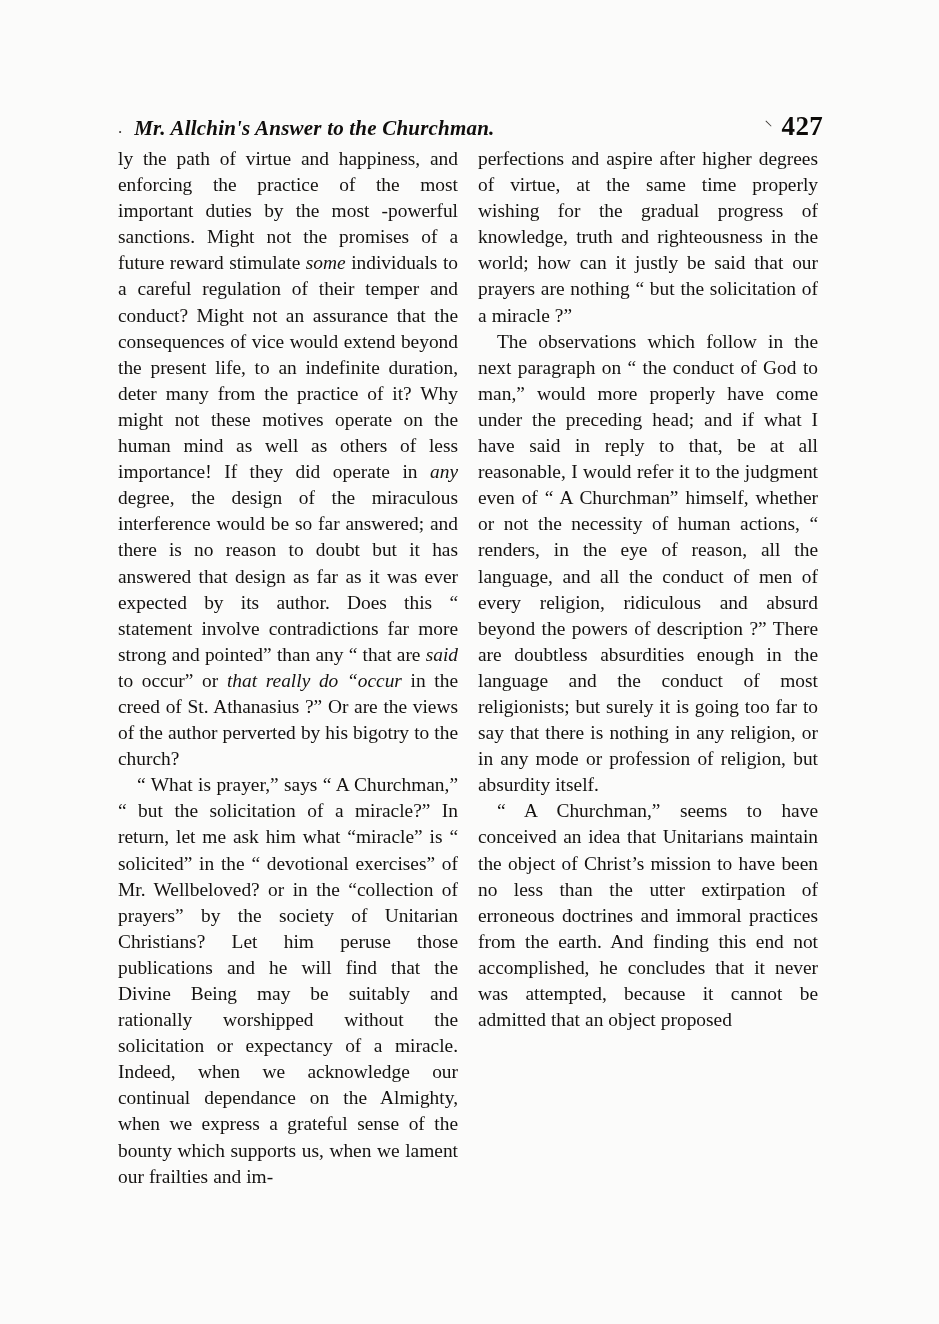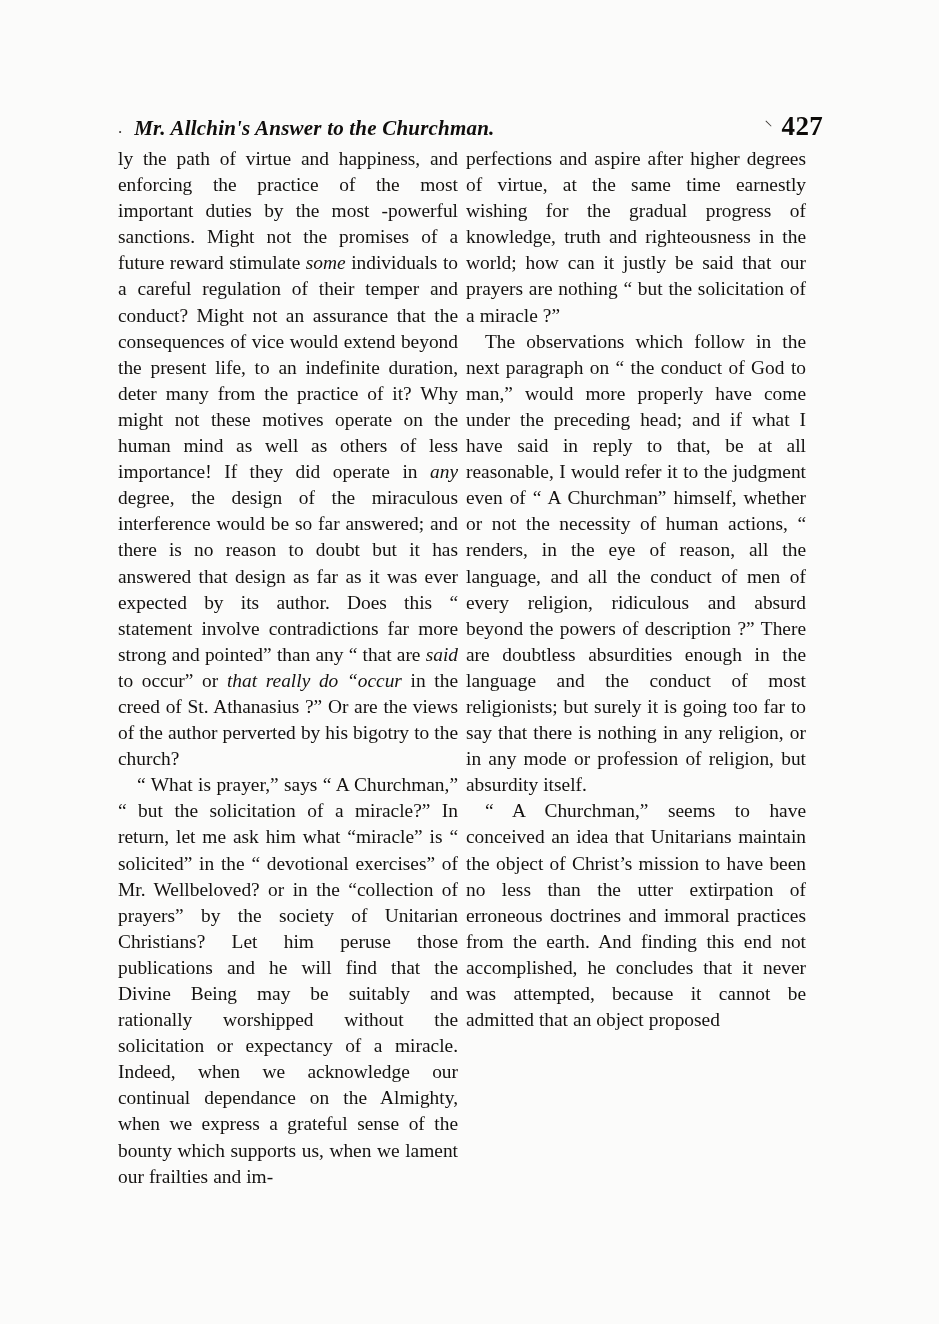--- a/index.html
+++ b/index.html
@@ -56,21 +56,21 @@
     color: #0d0b09;
   }
 
   
   .columns {
     position: absolute;
     left: 118px;
     top: 146px;
     width: 705px;
     display: flex;
-    gap: 8px;
+    gap: 20px;
     font-family: Liberation Serif, serif;
   }
   .column {
     width: 340px;
     flex: 0 0 340px;
   }
   .para {
     margin: 0;
     font-size: 19.4px;
     line-height: 26.1px;
@@ -104,19 +104,19 @@
     <span class="rh-stray-right">⸌</span>
     <span class="rh-folio">427</span>
   </div>
 
   <div class="columns">
     <div class="column" id="column-left">
         <p class="para cont">ly the path of virtue and happiness, and enforcing the practice of the most important duties by the most -powerful sanctions. Might not the promises of a future reward stimulate <em>some</em> individuals to a careful regulation of their temper and conduct? Might not an assurance that the consequences of vice would extend beyond the present life, to an indefinite duration, deter many from the practice of it? Why might not these motives operate on the human mind as well as others of less importance! If they did operate in <em>any</em> degree, the design of the miraculous interference would be so far answered; and there is no reason to doubt but it has answered that design as far as it was ever expected by its author. Does this “ statement involve contradictions far more strong and pointed” than any “ that are <em>said</em> to occur” or <em>that really do “occur</em> in the creed of St. Athanasius ?” Or are the views of the author perverted by his bigotry to the church?</p>
         <p class="para indent">“ What is prayer,” says “ A Churchman,” “ but the solicitation of a miracle?” In return, let me ask him what “miracle” is “ solicited” in the “ devotional exercises” of Mr. Wellbeloved? or in the “collection of prayers” by the society of Unitarian Christians? Let him peruse those publications and he will find that the Divine Being may be suitably and rationally worshipped without the solicitation or expectancy of a miracle. Indeed, when we acknowledge our continual dependance on the Almighty, when we express a grateful sense of the bounty which supports us, when we lament our frailties and im-</p>
       </div>
     <div class="column" id="column-right">
-        <p class="para cont">perfections and aspire after higher degrees of virtue, at the same time earnestly wishing for the gradual progress of knowledge, truth and righteousness in the world; how can it justly be said that our prayers are nothing “ but the solicitation of a miracle ?”</p>
+        <p class="para cont">perfections and aspire after higher degrees of virtue, at the same time properly wishing for the gradual progress of knowledge, truth and righteousness in the world; how can it justly be said that our prayers are nothing “ but the solicitation of a miracle ?”</p>
         <p class="para indent">The observations which follow in the next paragraph on “ the conduct of God to man,” would more properly have come under the preceding head; and if what I have said in reply to that, be at all reasonable, I would refer it to the judgment even of “ A Churchman” himself, whether or not the necessity of human actions, “ renders, in the eye of reason, all the language, and all the conduct of men of every religion, ridiculous and absurd beyond the powers of description ?” There are doubtless absurdities enough in the language and the conduct of most religionists; but surely it is going too far to say that there is nothing in any religion, or in any mode or profession of religion, but absurdity itself.</p>
         <p class="para indent">“ A Churchman,” seems to have conceived an idea that Unitarians maintain the object of Christ’s mission to have been no less than the utter extirpation of erroneous doctrines and immoral practices from the earth. And finding this end not accomplished, he concludes that it never was attempted, because it cannot be admitted that an object proposed</p>
       </div>
   </div>
 
 </div>
 
 </body></html>

